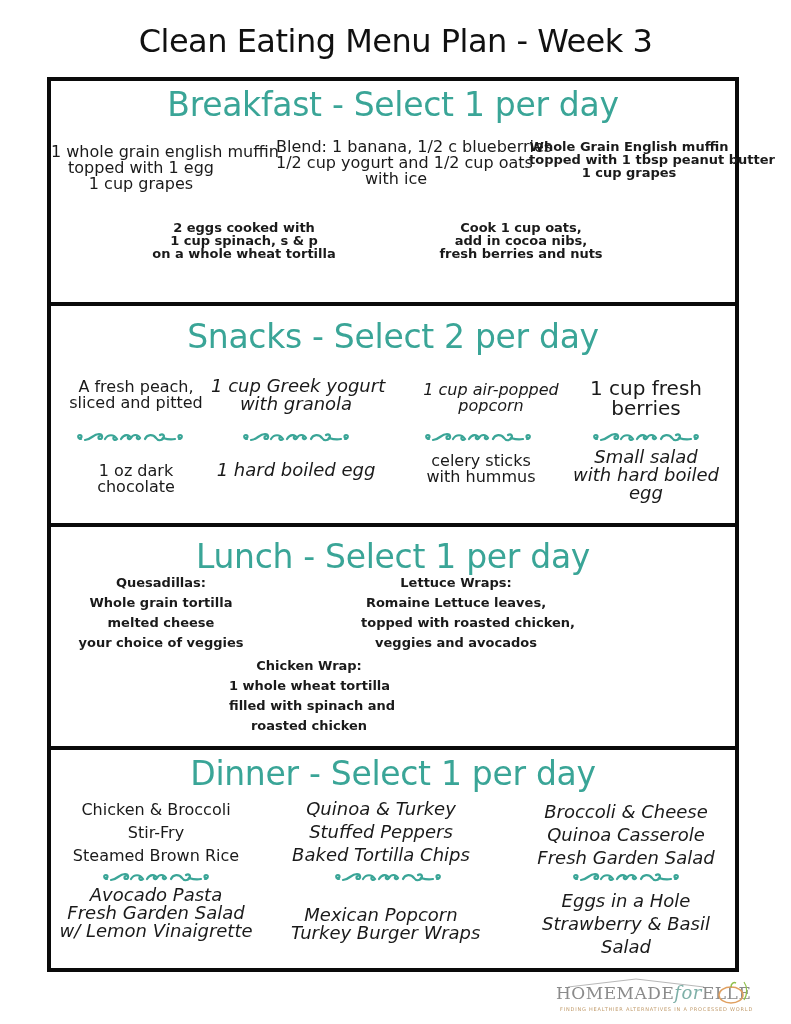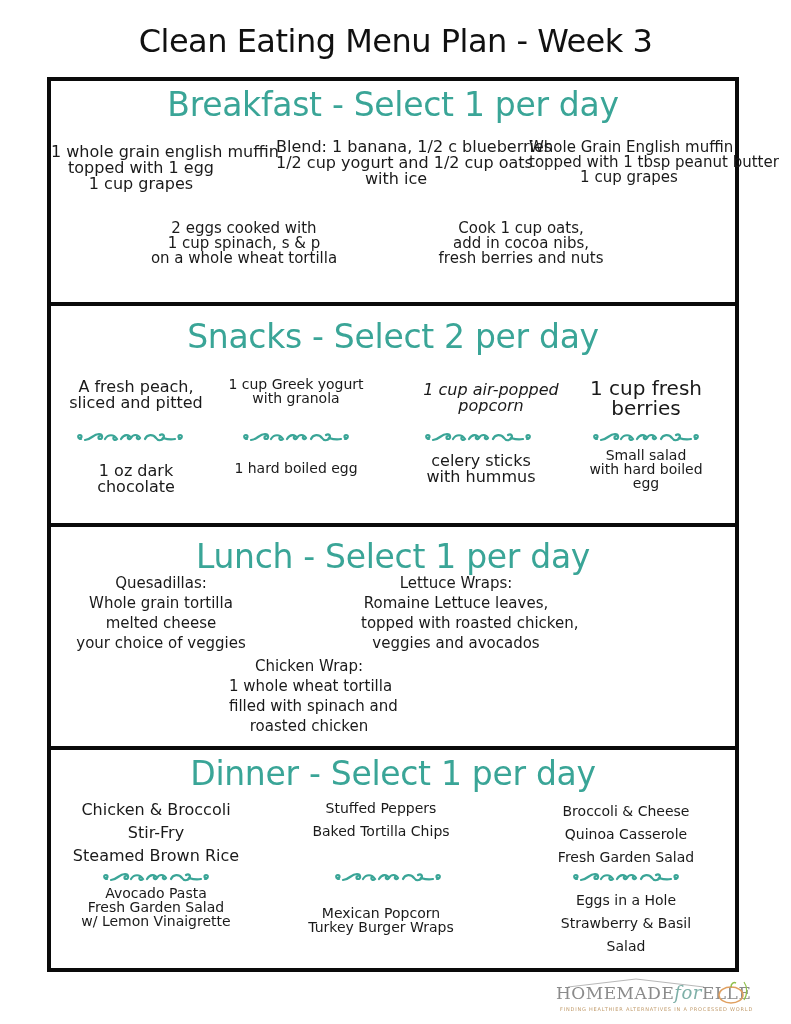--- a/index.html
+++ b/index.html
@@ -7,23 +7,23 @@
          font-family:"DejaVu Sans", sans-serif; color:#1a1a1a; }
   .title { position:absolute; left:0; top:22px; width:791px; text-align:center;
            font-size:32px; color:#111; letter-spacing:-0.5px; }
   .frame { position:absolute; left:47px; top:77px; width:684px; height:887px;
            border:4px solid #0a0a0a; }
   .sep { position:absolute; left:0; width:684px; height:4px; background:#0a0a0a; }
   .heading { position:absolute; left:0; width:684px; text-align:center;
              color:#3aa597; font-size:33px; letter-spacing:-0.3px; }
   .block { position:absolute; text-align:center; white-space:nowrap; }
   .block div { line-height:1.0; }
-  .sm { font-size:15px; line-height:25px !important; }
+  .sm { font-size:13px; line-height:25px !important;font-weight:bold; }
   .md { font-size:16px; line-height:25px !important; }
-  .lg { font-size:14px; line-height:26px !important; }
+  .lg { font-size:18px; line-height:26px !important;font-style:italic; }
   .xl { font-size:20px; line-height:27px !important; }
   .flourish { position:absolute; width:110px; height:16px; }
   .logo { position:absolute; left:556px; top:978px; width:200px; height:42px; }
   .logo-name { position:absolute; left:0; top:4px; font-family:"DejaVu Serif", serif;
                font-size:17px; color:#8b8b8b; letter-spacing:0.5px; white-space:nowrap; }
   .logo-name .for { font-style:italic; color:#7fb0a8; font-size:18px; }
   .logo-tag { position:absolute; left:4px; top:28px; font-size:5px; color:#c09a6a;
               letter-spacing:0.8px; white-space:nowrap; }
 </style>
 </head>
@@ -162,20 +162,21 @@
   <svg class="flourish" style="left:50px; top:789px;" viewBox="0 0 110 14">
       <use href="#flourish"></use>
     </svg>
   <div class="block lg" style="left:5px; top:805px; width:200px;">
     <div>Avocado Pasta</div>
     <div>Fresh Garden Salad</div>
     <div>w/ Lemon Vinaigrette</div>
   </div>
 
   <div class="block lg" style="left:240px; top:716px; width:180px;">
+    <div style="line-height:23px">Quinoa &amp; Turkey</div>
     <div style="line-height:23px">Stuffed Peppers</div>
     <div style="line-height:23px">Baked Tortilla Chips</div>
   </div>
   <svg class="flourish" style="left:282px; top:789px;" viewBox="0 0 110 14">
       <use href="#flourish"></use>
     </svg>
   <div class="block lg" style="left:240px; top:825px; width:180px;">
     <div>Mexican Popcorn</div>
     <div>Turkey Burger Wraps</div>
   </div>

